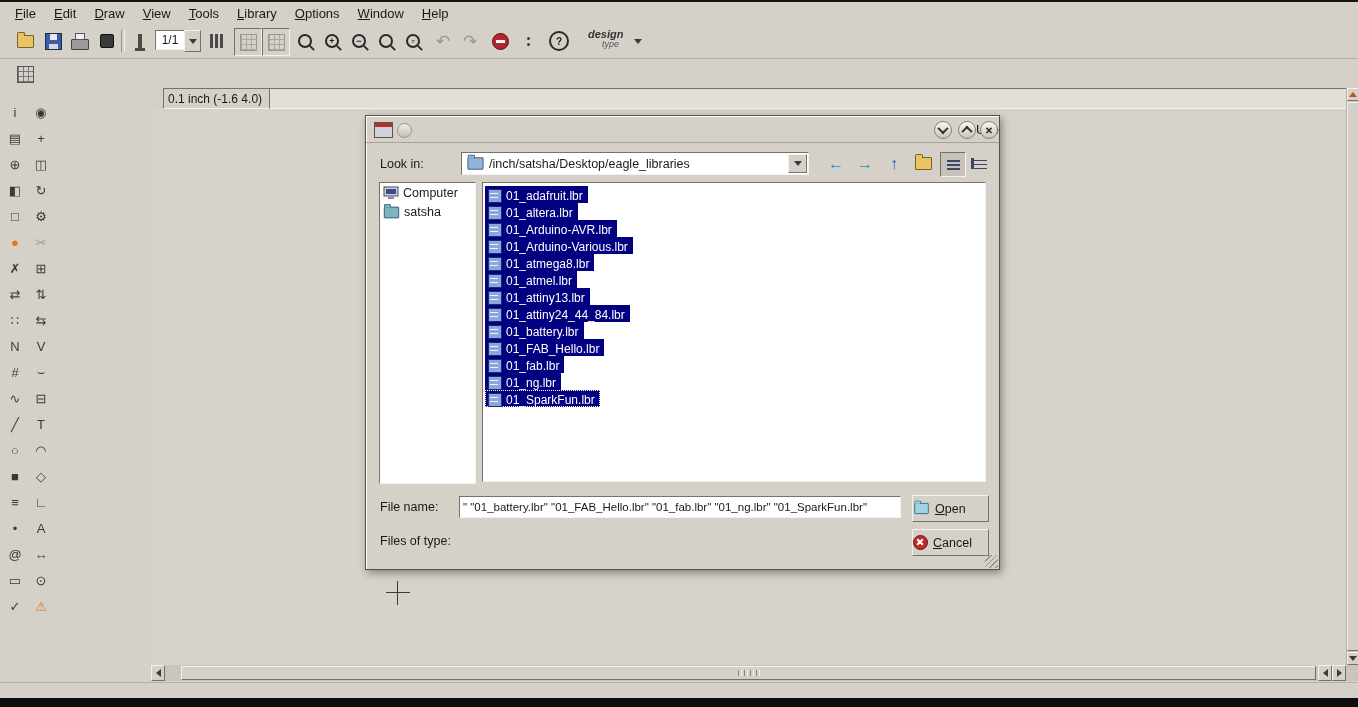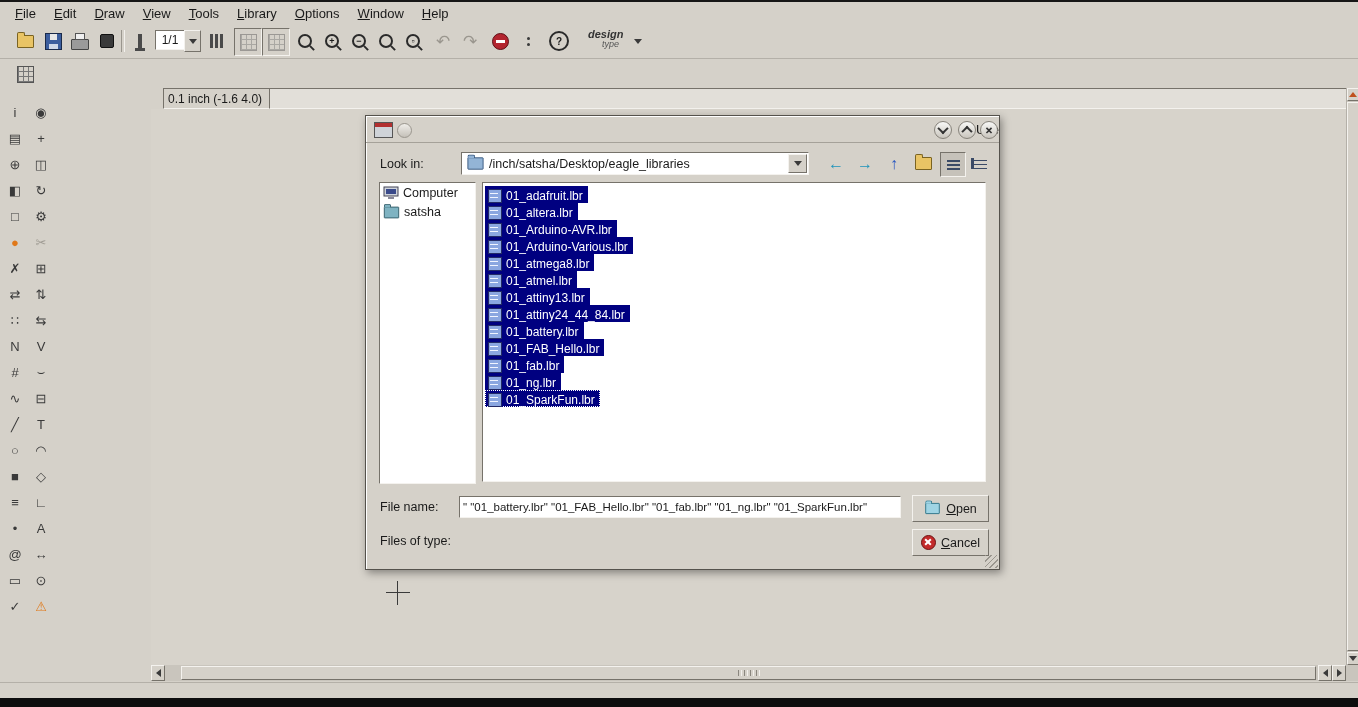--- a/index.html
+++ b/index.html
@@ -130,21 +130,21 @@
   #files-pane{position:absolute;left:116px;top:66px;width:504px;height:300px;background:#fff;overflow:hidden;padding-top:3px;box-sizing:border-box;}
   .file-row{display:flex;align-items:flex-end;gap:4px;height:17px;padding:0 5px 0 3px;margin-left:2px;width:fit-content;font-size:12px;white-space:nowrap;}
   .file-row.selected{background:#000080;color:#fff;}
   .file-row.focused{outline:1px dotted #fff;outline-offset:-1px;}
   .libic{position:relative;width:12px;height:12px;display:inline-block;background:#8aa6e0;border:1px solid #222a66;flex:0 0 auto;}
   .libic::before{content:"";position:absolute;left:1px;top:3px;width:8px;height:1px;background:#f0f4ff;}
   .libic::after{content:"";position:absolute;left:1px;top:7px;width:8px;height:1px;background:#f0f4ff;}
 
   #filename-input{position:absolute;left:93px;top:380px;width:442px;height:22px;background:#fff;font-size:11.5px;display:flex;align-items:center;padding:0 3px;box-sizing:border-box;overflow:hidden;white-space:nowrap;}
   #type-combo{position:absolute;left:93px;top:414px;width:442px;height:22px;background:#fff;font-size:12.5px;display:flex;align-items:center;padding-left:5px;box-sizing:border-box;}
-  .dlg-btn{position:absolute;left:546px;width:75px;height:25px;display:flex;align-items:center;justify-content:center;gap:5px;font-size:12.5px;}
+  .dlg-btn{position:absolute;left:546px;width:75px;height:25px;display:flex;align-items:center;gap:5px;font-size:12.5px;}
   .btn-label{display:inline-block;}
   .btn-label::first-letter{text-decoration:underline;}
   .cancel-ic{width:13px;height:13px;border-radius:50%;background:#c22a2a;border:1px solid #6e1212;position:relative;flex:0 0 auto;}
   .cancel-ic::before,.cancel-ic::after{content:"";position:absolute;left:5px;top:2px;width:2px;height:8px;background:#fff;}
   .cancel-ic::before{transform:rotate(45deg);}.cancel-ic::after{transform:rotate(-45deg);}
   #dlg-grip{position:absolute;right:1px;bottom:1px;width:13px;height:13px;
     background:repeating-linear-gradient(135deg,#9a968e 0 1px,transparent 1px 4px);}
 </style>
 </head>
 <body>

